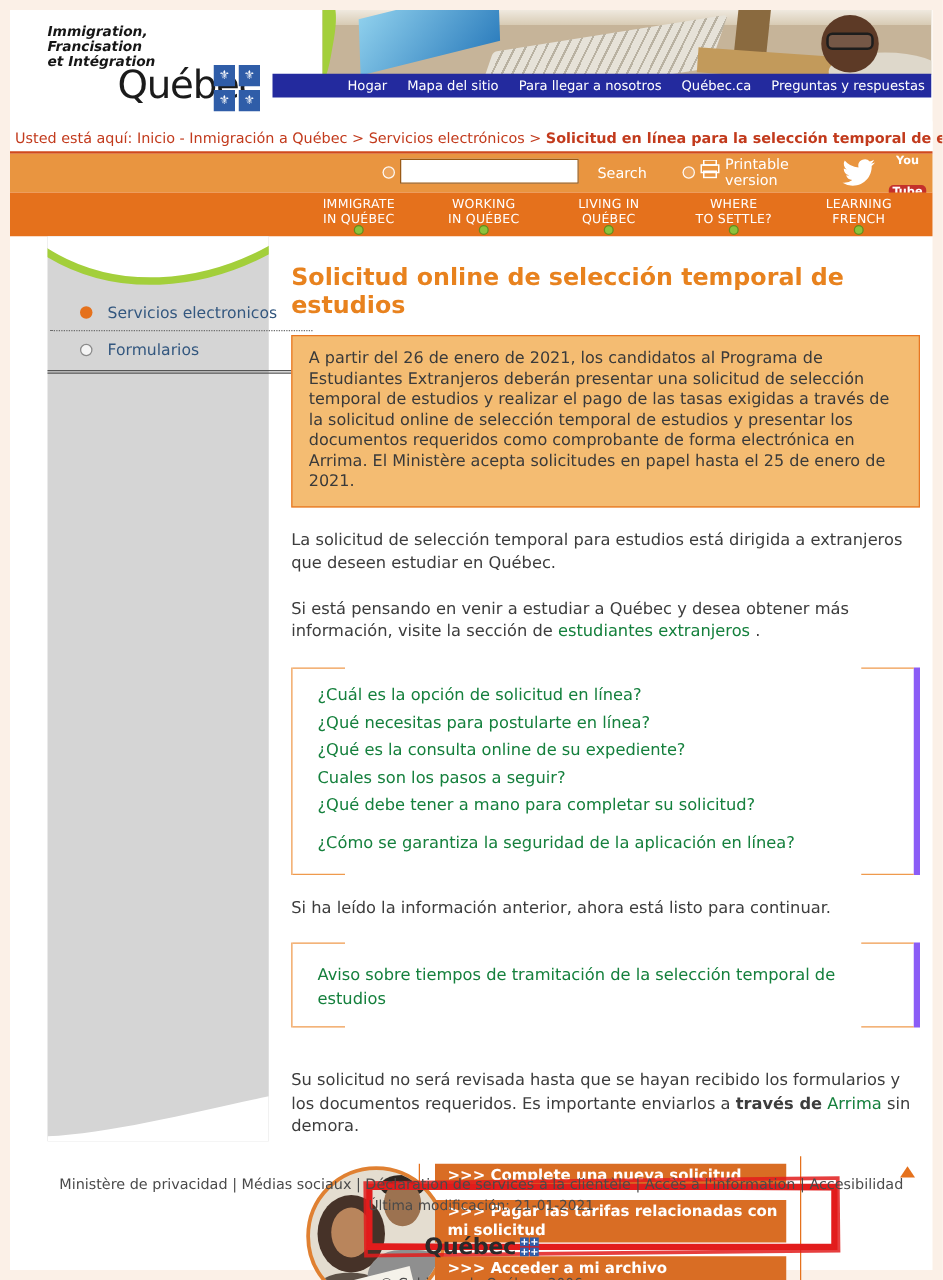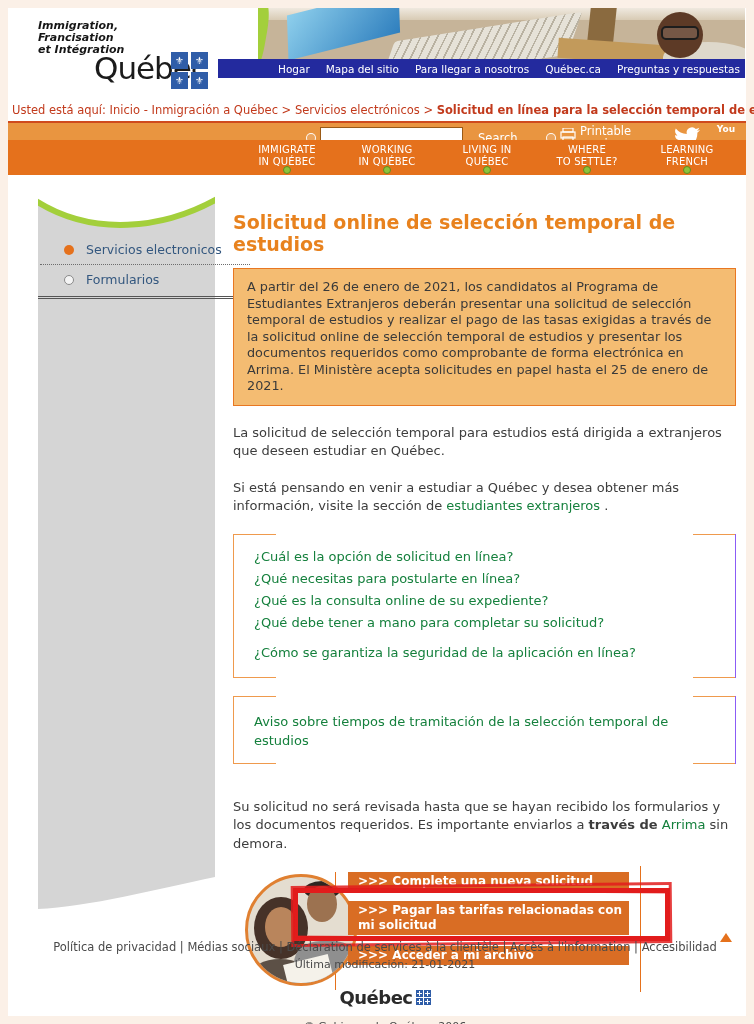--- a/index.html
+++ b/index.html
@@ -37,21 +37,21 @@
   .searchbar{position:absolute;left:0px;top:115px;width:738px;height:31px;background:#e99540;}
   .radio{position:absolute;width:8px;height:8px;border:1px solid rgba(255,255,255,.95);border-radius:50%;background:rgba(255,255,255,.15);cursor:pointer;}
   .search-input{position:absolute;left:312px;top:4px;width:143px;height:20px;border:1px solid #9a5a16;background:#fff;box-sizing:border-box;font-size:12px;padding:0 4px;}
   .search-label{position:absolute;left:470px;top:8px;color:#fff;font-size:11.5px;}
   .print-label{position:absolute;left:572px;top:2px;color:#fff;font-size:11.5px;line-height:13px;white-space:pre-line;cursor:pointer;}
   .tw{position:absolute;left:664px;top:2px;width:32px;height:27px;cursor:pointer;}
   .yt{position:absolute;left:703px;top:1px;width:30px;text-align:center;cursor:pointer;}
   .yt .you{color:#fff;font-size:9px;font-weight:bold;line-height:10px;}
   .yt .tube{background:#c4302b;color:#fff;font-size:9px;font-weight:bold;border-radius:4px;line-height:13px;margin-top:14px;}
   .printer{position:absolute;left:552px;top:5px;cursor:pointer;}
-  .tabsbar{position:absolute;left:0px;top:132px;width:738px;height:35px;background:#e5711c;display:flex;padding-left:229px;box-sizing:border-box;}
+  .tabsbar{position:absolute;left:0px;top:146px;width:738px;height:35px;background:#e5711c;display:flex;padding-left:229px;box-sizing:border-box;}
   .tab{position:relative;width:100px;flex:none;text-align:center;cursor:pointer;}
   .tab-label{display:block;margin-top:4px;color:#fff;font-size:10px;line-height:12px;white-space:pre-line;letter-spacing:.2px;}
   .tab-dot{position:absolute;left:46px;bottom:1px;width:8px;height:8px;border-radius:50%;background:#8cc33c;border:1px solid #5f8f1f;box-sizing:border-box;}
 
   
   .sidebar{position:absolute;left:30px;top:181px;width:177px;height:724px;background:#d5d5d5;}
   .sb-curve-top{position:absolute;left:0;top:0;width:177px;height:48px;}
   .sb-curve-bot{position:absolute;left:0;bottom:0;width:177px;height:42px;}
   .sb-menu{position:absolute;left:0;top:46px;width:214px;}
   .sb-item{position:relative;padding:7px 4px 7px 48px;font-size:12.5px;color:#33577f;cursor:pointer;}
@@ -61,21 +61,21 @@
   .sb-dotted{border-top:1px dotted #6d6d6d;margin:0 2px;}
   .sb-endline{border-top:1px solid #555;border-bottom:1px solid #555;height:1px;margin-top:2px;}
 
   
   .main{position:absolute;left:225px;top:181px;width:503px;}
   .title{margin:22px 0 0 0;font-size:19px;font-weight:bold;color:#e8821e;}
   .alert{margin-top:13px;background:#f4bc72;border:1px solid #e87722;padding:10px 13px;
          font-size:12.8px;line-height:16.5px;color:#3a3a3a;font-weight:500;}
   .p{margin:18px 0 0 0;font-size:13px;line-height:18.5px;color:#3d3d3d;}
   .p a, .qlink, .aviso-link{color:#15803d;text-decoration:none;cursor:pointer;}
-  .bracket{position:relative;border-left:1px solid #ef9a4d;border-right:1px solid #8b5cf6;margin-top:18px;}
+  .bracket{position:relative;border-left:1px solid #ef9a4d;border-right:5px solid #8b5cf6;margin-top:18px;}
   .bracket .c{position:absolute;width:42px;height:1px;background:#ef9a4d;}
   .c.tl{top:0;left:0;}.c.tr{top:0;right:0;}.c.bl{bottom:0;left:0;}.c.br{bottom:0;right:0;}
   .qbox{padding:12px 20px 14px 20px;}
   .qlink{display:block;font-size:13px;line-height:22px;}
   .qlink:last-child{margin-top:8px;}
   .avisobox{padding:15px 20px;}
   .aviso-link{font-size:13px;}
   .p4{margin-top:34px;}
 
   
@@ -241,24 +241,26 @@
       <p class="p"><span>Si está pensando en venir a estudiar a Québec y desea obtener más información, visite la sección de </span><a>estudiantes extranjeros</a><span> .</span></p>
 
       <div class="bracket qbox">
         <span class="c tl"></span>
         <span class="c tr"></span>
         <span class="c bl"></span>
         <span class="c br"></span>
         <a class="qlink">¿Cuál es la opción de solicitud en línea?</a>
         <a class="qlink">¿Qué necesitas para postularte en línea?</a>
         <a class="qlink">¿Qué es la consulta online de su expediente?</a>
+        <a class="qlink">Cuales son los pasos a seguir?</a>
         <a class="qlink">¿Qué debe tener a mano para completar su solicitud?</a>
         <a class="qlink">¿Cómo se garantiza la seguridad de la aplicación en línea?</a>
       </div>
 
+      <p class="p">Si ha leído la información anterior, ahora está listo para continuar.</p>
 
       <div class="bracket avisobox">
         <span class="c tl"></span>
         <span class="c tr"></span>
         <span class="c bl"></span>
         <span class="c br"></span>
         <a class="aviso-link">Aviso sobre tiempos de tramitación de la selección temporal de estudios</a>
       </div>
 
       <p class="p p4"><span>Su solicitud no será revisada hasta que se hayan recibido los formularios y los documentos requeridos. Es importante enviarlos a </span><b>través de</b> <a>Arrima</a><span> sin demora.</span></p>
@@ -282,21 +284,21 @@
         <div class="obtn" style="top:6px;">&gt;&gt;&gt; Complete una nueva solicitud</div>
         <div class="obtn" style="top:80px;">&gt;&gt;&gt; Acceder a mi archivo</div>
 
         <div class="scribble"></div>
       </div>
     </div>
 
     <div class="totop"></div>
     <div class="footer">
       <div class="flinks">
-        <a>Política de privacidad</a><a>Médias sociaux</a><a>Déclaration de services à la clientèle</a><a>Accès à l'information</a><a>Accesibilidad</a>
+        <a>Ministère de privacidad</a><a>Médias sociaux</a><a>Déclaration de services à la clientèle</a><a>Accès à l'information</a><a>Accesibilidad</a>
       </div>
       <div class="fmod">Última modificación: 21-01-2021</div>
       <div class="flogo">
         <span class="word">Québec</span>
         <span class="flag-ftr">
           <span class="sq"></span>
           <span class="sq"></span>
           <span class="sq"></span>
           <span class="sq"></span>
         </span>

